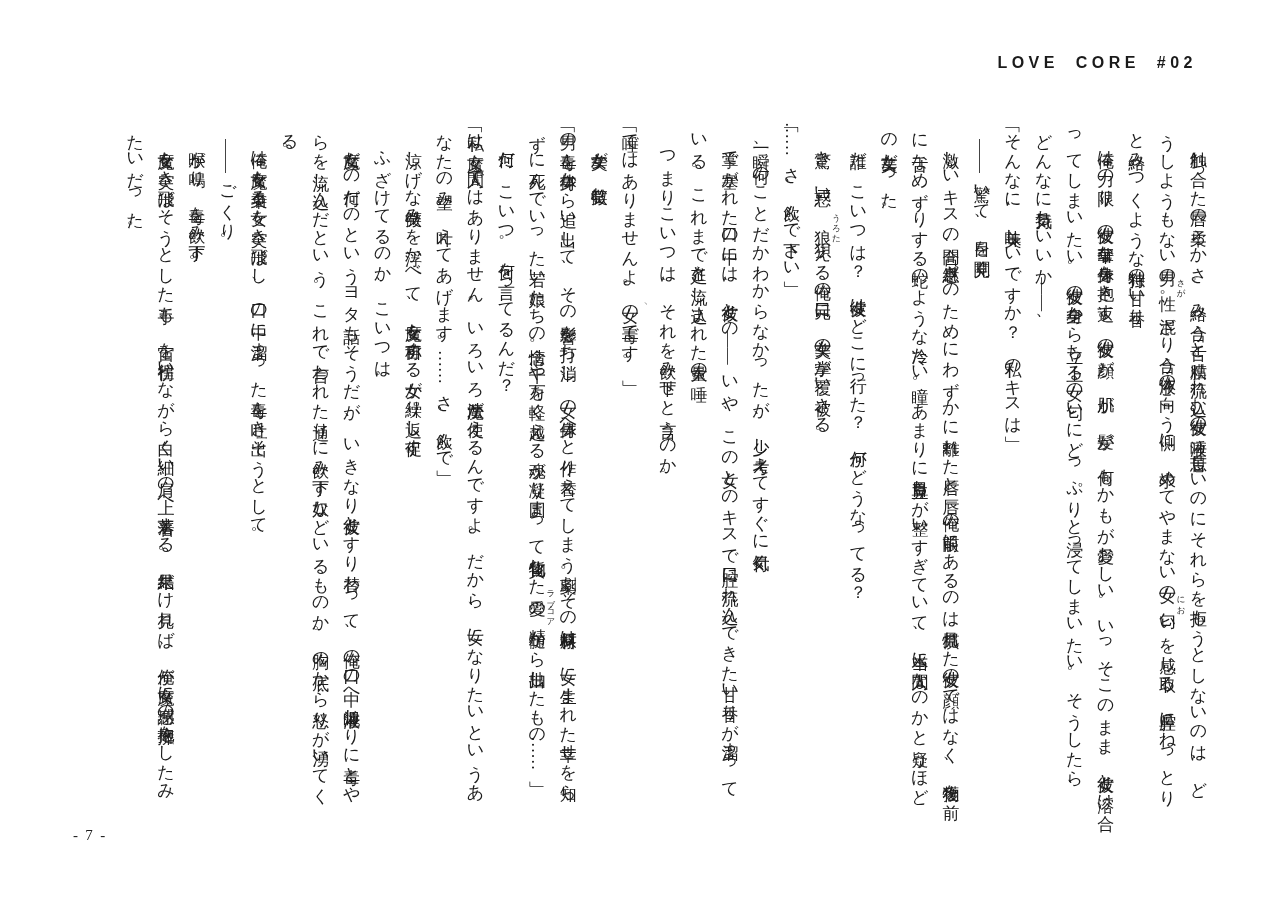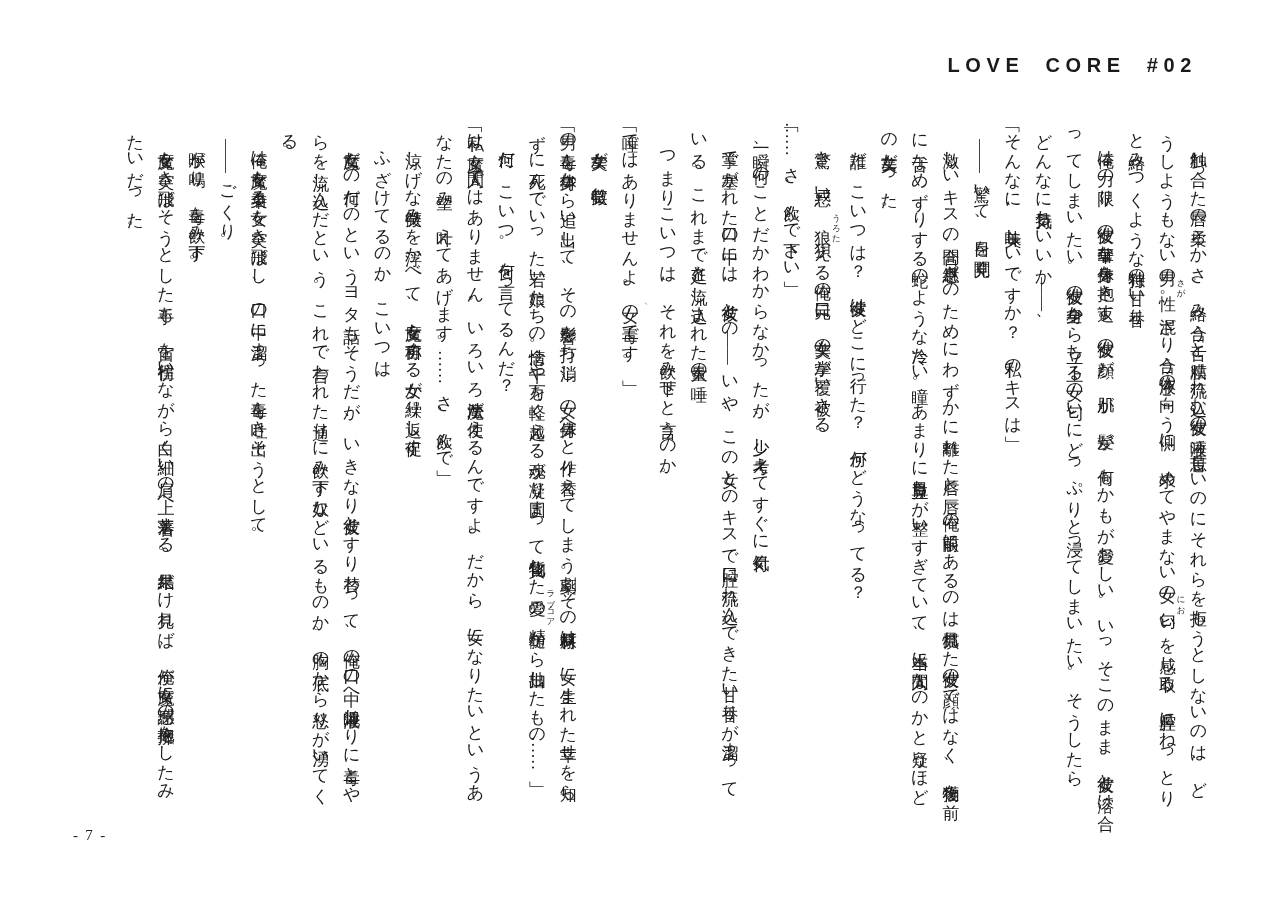--- a/index.html
+++ b/index.html
@@ -12,21 +12,21 @@
     width: 1280px;
     height: 906px;
     background: #ffffff;
     overflow: hidden;
   }
   .header-title {
     position: absolute;
     top: 54px;
     right: 83px;
     font-family: "Liberation Sans", "DejaVu Sans", sans-serif;
-    font-size: 20px;
+    font-size: 16px;
     font-weight: bold;
     letter-spacing: 0.28em;
     word-spacing: 0.5em;
     color: #1a1a1a;
     white-space: nowrap;
   }
   .text-body {
     position: absolute;
     top: 122px;
     right: 67px;

